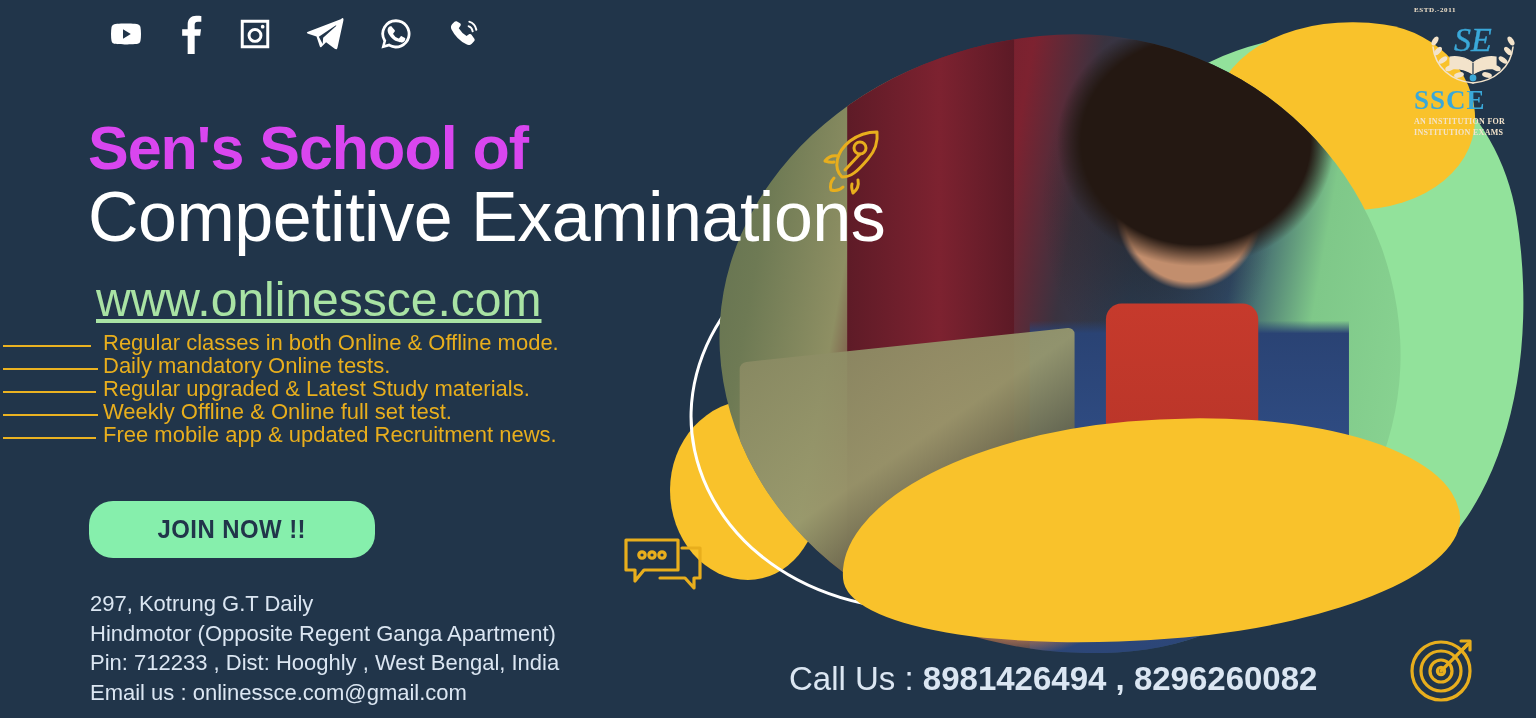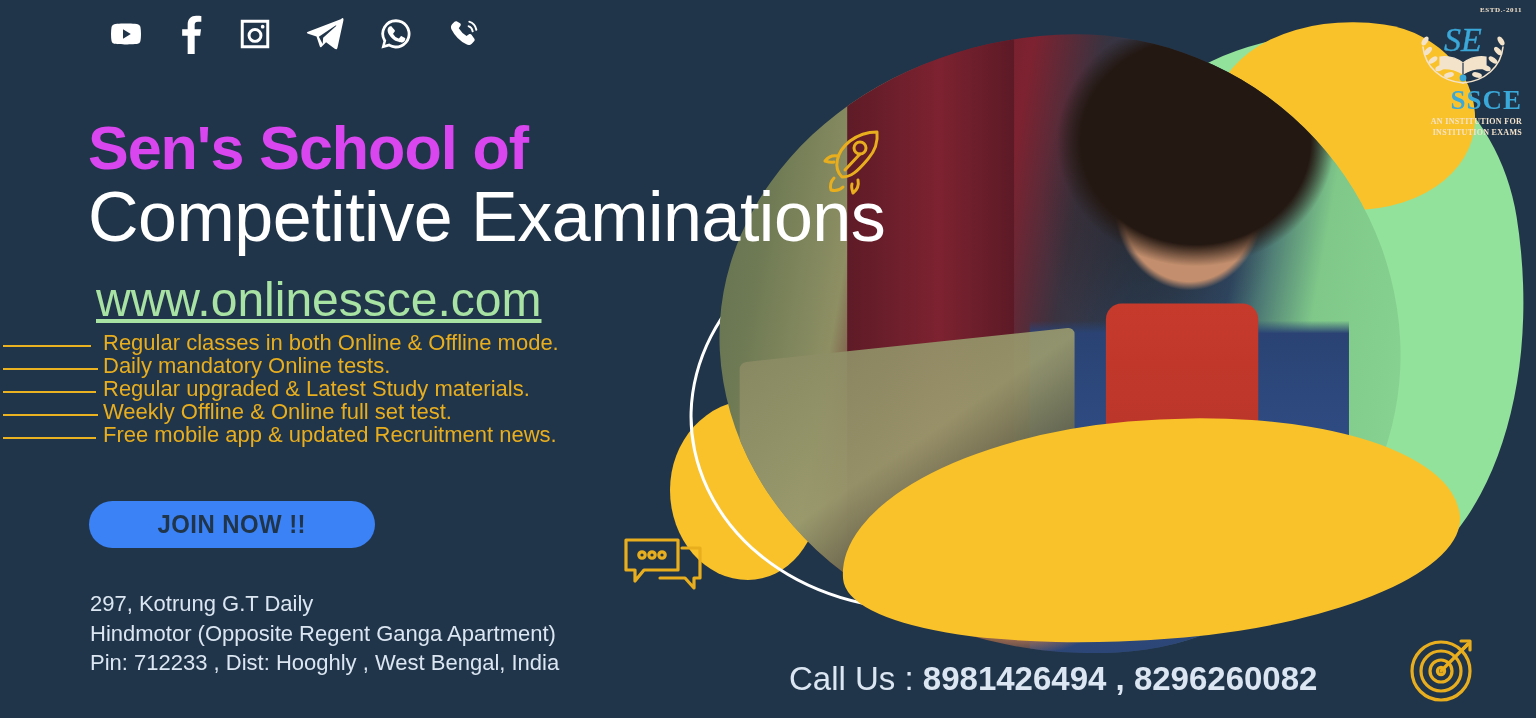--- a/index.html
+++ b/index.html
@@ -99,21 +99,21 @@
 
   
   .social-row{
     position:absolute;left:108px;top:14px;
     display:flex;align-items:center;gap:34px;
   }
   .social-row svg{display:block;fill:#ffffff;}
 
   
   .logo{
-    position:absolute;right:14px;top:6px;width:118px;text-align:right;
+    position:absolute;right:4px;top:6px;width:118px;text-align:left;
     color:#f3e3cb;
   }
   .logo-estd{
     font-size:7px;letter-spacing:.6px;color:#f3e3cb;
     font-family:"Liberation Serif", serif;font-weight:bold;margin-bottom:1px;
   }
   .logo-mark{position:relative;height:74px;}
   .logo-mark svg{position:absolute;left:50%;top:0;transform:translateX(-50%);}
   .logo-name{
     font-family:"Liberation Serif", serif;font-weight:bold;
@@ -146,22 +146,22 @@
   .feat-line{
     position:absolute;left:0;top:13px;height:2px;background:#eab221;
   }
   .feat-text{
     position:absolute;left:100px;top:-2px;
     font-size:22px;color:#e8ae1d;font-weight:400;white-space:nowrap;
   }
 
   
   .cta{
-    position:absolute;left:89px;top:501px;width:286px;height:47px;
-    background:#3b82f6;border-radius:24px;
+    position:absolute;left:89px;top:501px;width:286px;height:57px;
+    background:#86efac;border-radius:24px;
     display:flex;align-items:center;justify-content:center;
     cursor:pointer;border:none;padding:0;text-align:center;
   }
   .cta span{
     font-size:26px;font-weight:bold;color:#21354a;
     letter-spacing:.5px;font-stretch:condensed;
     transform:scaleX(.92);
   }
 
   
@@ -320,20 +320,21 @@
   </div>
 
   <button class="cta">
     <span>JOIN NOW !!</span>
   </button>
 
   <div class="address">
     <div>297, Kotrung G.T Daily</div>
     <div>Hindmotor (Opposite Regent Ganga Apartment)</div>
     <div>Pin: 712233 , Dist: Hooghly , West Bengal, India</div>
+    <div>Email us : onlinessce.com@gmail.com</div>
   </div>
 
   <div class="callus">
     <span class="lbl">Call Us : </span><span class="num">8981426494 , 8296260082</span>
   </div>
 
   <div class="ico-rocket">
     <svg width="72" height="74" viewBox="0 0 72 74" fill="none" stroke="#e8ae1d" stroke-width="3" stroke-linecap="round" stroke-linejoin="round">
       <path d="M24 51C15 42 18 26 32 15c8-6 18-9 27-9 1 9-2 19-9 27C39 46 33 51 24 51z"></path>
       <circle cx="42" cy="22" r="6"></circle>

